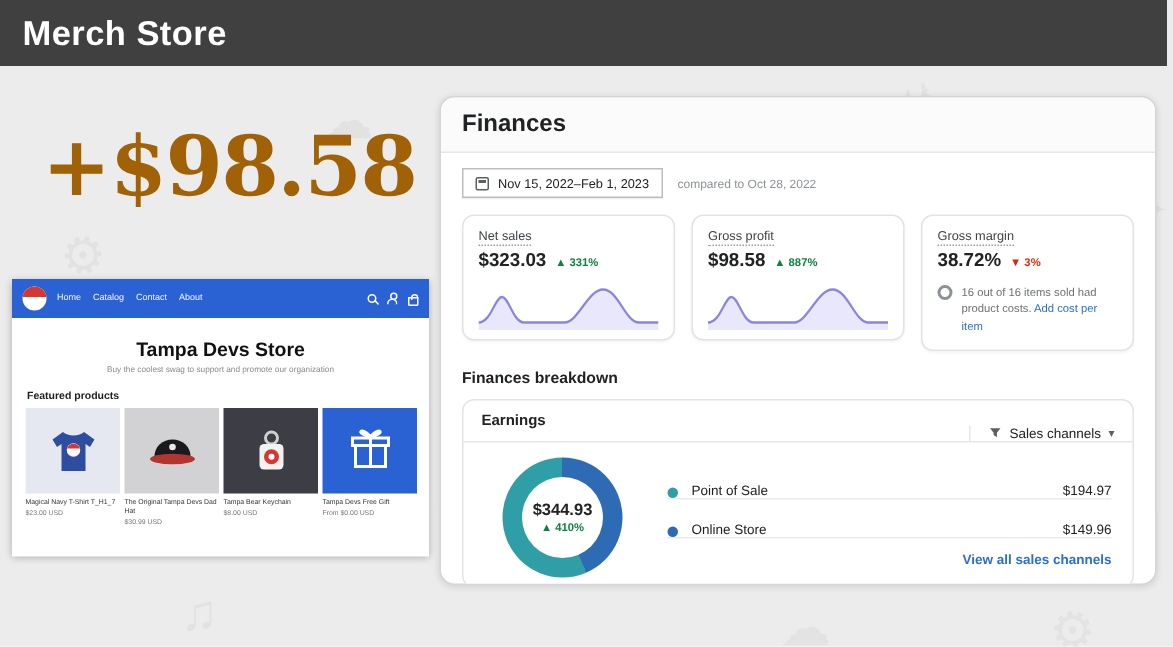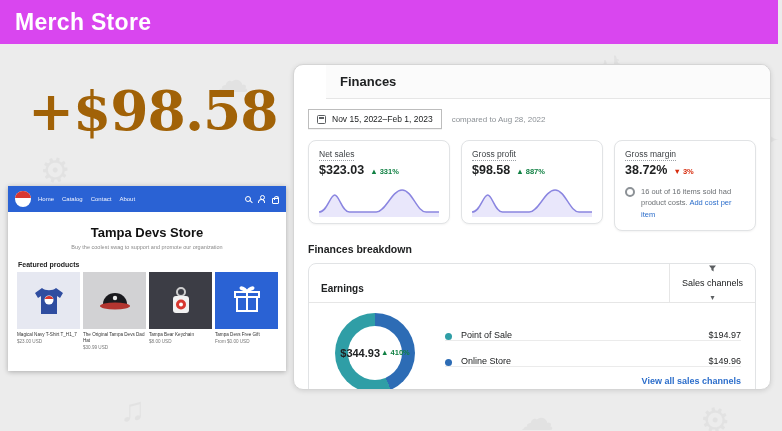--- a/index.html
+++ b/index.html
@@ -3,21 +3,21 @@
 <meta charset="utf-8">
 <style>
   * { margin:0; padding:0; box-sizing:border-box; }
   html,body { width:782px; height:431px; font-family:"Liberation Sans", sans-serif; }
   .slide { position:relative; width:782px; height:431px; background:#ececec; overflow:hidden; }
 
   
   .doodle { position:absolute; color:#555; opacity:.06; font-size:34px; z-index:0; }
 
   
-  .topbar { position:absolute; top:0; left:0; right:4px; height:44px; background:#d946ef; display:flex; align-items:center; padding:0 15px; z-index:3; }
+  .topbar { position:absolute; top:0; left:0; right:4px; height:44px; background:#404040; display:flex; align-items:center; padding:0 15px; z-index:3; }
   .topbar-title { color:#fff; font-size:23px; font-weight:bold; letter-spacing:.3px; }
 
   
   .gain { position:absolute; left:28px; top:78px; z-index:2; font-family:"DejaVu Serif", serif; font-size:55px; font-weight:bold; color:#a16207; letter-spacing:-1px; }
 
   
   .store { position:absolute; left:8px; top:186px; width:278px; height:185px; background:#fff; box-shadow:0 1px 5px rgba(0,0,0,.28); z-index:2; }
   .store-nav { height:26px; background:#2a62d4; display:flex; align-items:center; padding:0 7px; gap:7px; }
   .store-logo { width:16px; height:16px; border-radius:50%; background:#fff; position:relative; overflow:hidden; flex:0 0 auto; }
   .store-logo::before { content:""; position:absolute; top:0; left:0; right:0; height:44%; background:#d8372f; }
@@ -41,21 +41,21 @@
   .product-img svg { width:40px; height:40px; }
   .p1 { background:#e6e8f1; }
   .p2 { background:#d2d2d4; }
   .p3 { background:#3c3d45; }
   .p4 { background:#2a62d4; }
   .product-name { font-size:4.6px; color:#333; margin-top:3px; line-height:1.35; }
   .product-price { font-size:4.6px; color:#777; margin-top:1px; }
 
   
   .finances { position:absolute; left:293px; top:64px; width:478px; height:326px; background:#fff; border:1px solid #d5d5d5; border-radius:10px; box-shadow:0 1px 5px rgba(0,0,0,.12); overflow:hidden; z-index:2; }
-  .fin-header { padding:9px 14px; border-bottom:1px solid #e6e6e6; background:#fbfbfb; font-size:13px; font-weight:bold; color:#202223;margin-left:32px; }
+  .fin-header { padding:9px 14px; border-bottom:1px solid #e6e6e6; background:#fbfbfb; font-size:16px; font-weight:bold; color:#202223; }
   .fin-daterow { display:flex; align-items:center; gap:10px; padding:10px 14px 9px; }
   .date-btn { display:inline-flex; align-items:center; gap:6px; border:1px solid #bdbdbd; background:#fff; border-radius:0; padding:4px 8px; font-size:8.5px; color:#202223; box-shadow:0 1px 0 rgba(0,0,0,.05); cursor:pointer; }
   .cal-icon { width:9px; height:9px; border:1px solid #5c5f62; border-radius:1.5px; position:relative; }
   .cal-icon::before { content:""; position:absolute; top:1px; left:1px; right:1px; height:2px; background:#5c5f62; }
   .compare { font-size:8px; color:#8c9196; }
 
   .metrics { display:flex; gap:11px; padding:2px 14px 0; align-items:flex-start; }
   .metric-card { border:1px solid #e1e3e5; border-radius:8px; background:#fff; padding:8px 10px 6px; width:142px; box-shadow:0 1px 2px rgba(0,0,0,.05); }
   .metric-label { font-size:8.5px; color:#3f4347; }
   .metric-label span { border-bottom:1px dotted #9a9fa4; padding-bottom:1px; }
@@ -70,28 +70,28 @@
   .margin-note { display:flex; gap:6px; margin-top:9px; padding-bottom:4px; }
   .info-icon { width:10px; height:10px; border:2.5px solid #8c9196; border-radius:50%; flex:0 0 auto; margin-top:1px; }
   .margin-text { font-size:7.5px; color:#6d7175; line-height:1.5; }
   .margin-link { color:#2c6ecb; cursor:pointer; }
 
   .breakdown-title { font-size:10.5px; font-weight:bold; color:#202223; padding:12px 14px 8px; }
 
   .earnings { margin:0 14px; border:1px solid #e1e3e5; border-radius:8px; background:#fff; }
   .earn-header { display:flex; align-items:flex-end; border-bottom:1px solid #e6e6e6; }
   .earn-title { flex:1; font-size:10px; font-weight:bold; color:#202223; padding:8px 12px; }
-  .channels-btn { display:flex; align-items:center; gap:5px; padding:0 12px; border-left:1px solid #e6e6e6; font-size:9px; color:#202223; cursor:pointer;flex-direction:column; }
+  .channels-btn { display:flex; align-items:center; gap:5px; padding:0 12px; border-left:1px solid #e6e6e6; font-size:9px; color:#202223; cursor:pointer; }
   .caret { font-size:8px; color:#5c5f62; }
 
   .earn-body { display:flex; align-items:center; padding:10px 14px 6px; gap:30px; }
   .donut-wrap { position:relative; width:80px; height:80px; flex:0 0 auto; margin-left:12px; }
   .donut { position:absolute; inset:0; border-radius:50%; background:conic-gradient(#2d6cb5 0 43.5%, #2f9ea6 43.5% 100%); }
   .donut::after { content:""; position:absolute; inset:13px; background:#fff; border-radius:50%; }
-  .donut-center { position:absolute; inset:0; display:flex; flex-direction:row; align-items:center; justify-content:center; gap:1px; z-index:1; }
+  .donut-center { position:absolute; inset:0; display:flex; flex-direction:column; align-items:center; justify-content:center; gap:1px; z-index:1; }
   .donut-total { font-size:11px; font-weight:bold; color:#202223; }
   .donut-change { font-size:7.5px; font-weight:bold; }
 
   .legend { flex:1; padding-top:2px; }
   .legend-row { display:flex; align-items:flex-end; height:26px; border-bottom:1px solid #ebebeb; }
   .legend-dot { width:7px; height:7px; border-radius:50%; margin-right:9px; flex:0 0 auto; }
   .dot-0 { background:#2f9ea6; }
   .dot-1 { background:#2d6cb5; }
   .legend-label { font-size:9px; color:#202223; }
   .legend-value { margin-left:auto; font-size:9px; color:#202223; }
@@ -190,21 +190,21 @@
   </div>
 
   <section class="finances">
     <div class="fin-header">Finances</div>
 
     <div class="fin-daterow">
       <button class="date-btn">
         <span class="cal-icon"></span>
         <span>Nov 15, 2022–Feb 1, 2023</span>
       </button>
-      <span class="compare">compared to Aug 28, 2022</span>
+      <span class="compare">compared to Oct 28, 2022</span>
     </div>
 
     <div class="metrics">
 
       <div class="metric-card">
         <div class="metric-label"><span>Net sales</span></div>
         <div class="metric-value-row">
           <span class="metric-value">$323.03</span>
           <span class="metric-change up">▲ 331%</span>
         </div>

